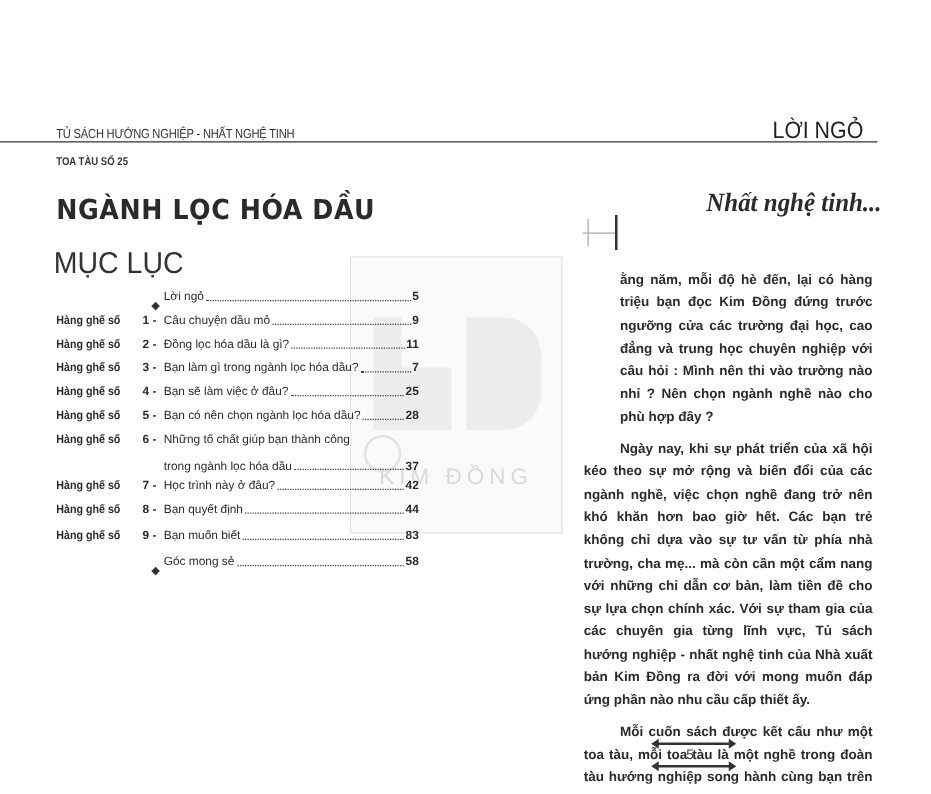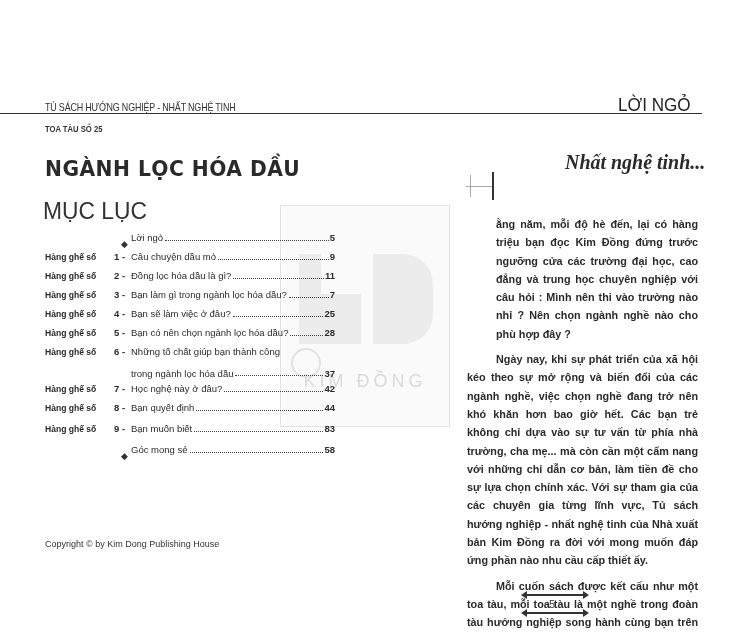--- a/index.html
+++ b/index.html
@@ -204,21 +204,21 @@
     <span class="toc-label">Những tố chất giúp bạn thành công</span>
   </div>
   <div class="toc-row cont">
     <span class="toc-label">trong ngành lọc hóa dầu</span>
     <span class="toc-dots"></span>
     <span class="toc-page">37</span>
   </div>
   <div class="toc-row">
     <span class="toc-seat">Hàng ghế số</span>
     <span class="toc-num">7 -</span>
-    <span class="toc-label">Học nghệ này ở đâu?</span>
+    <span class="toc-label">Học trình này ở đâu?</span>
     <span class="toc-dots"></span>
     <span class="toc-page">42</span>
   </div>
   <div class="toc-row" style="height:21px;">
     <span class="toc-seat">Hàng ghế số</span>
     <span class="toc-num">8 -</span>
     <span class="toc-label">Bạn quyết định</span>
     <span class="toc-dots"></span>
     <span class="toc-page">44</span>
   </div>
@@ -232,21 +232,20 @@
   <div class="toc-row">
     <span class="toc-bullet">◆</span>
     <span class="toc-indent"></span>
     <span class="toc-label">Góc mong sẻ</span>
     <span class="toc-dots"></span>
     <span class="toc-page">58</span>
   </div>
 </div>
 
 <div class="abs copyright">
-  <div>Copyright © by Kim Dong Publishing House</div>
 </div>
 
 <div class="abs subtitle">Nhất nghệ tinh...</div>
 <div class="dropcap-v2"></div>
 <div class="dropcap-h"></div>
 <div class="dropcap-v"></div>
 <div class="article">
   <p class="first" style="padding-left:29px;">ằng năm, mỗi độ hè đến, lại có hàng triệu bạn đọc Kim Đồng đứng trước ngưỡng cửa các trường đại học, cao đẳng và  trung học chuyên nghiệp với câu hỏi : Mình nên thi vào trường nào nhỉ ? Nên chọn ngành nghề nào cho phù hợp đây ?</p>
   <p>Ngày nay, khi sự phát triển của xã hội kéo theo sự mở rộng và biến đổi của các ngành nghề, việc chọn nghề đang trở nên khó khăn hơn bao giờ hết. Các bạn trẻ không chỉ dựa vào sự tư vấn từ phía nhà trường, cha mẹ... mà còn cần một cẩm nang với những chỉ dẫn cơ bản, làm tiền đề cho sự lựa chọn chính xác. Với sự tham gia của các chuyên gia từng lĩnh vực, Tủ sách hướng nghiệp - nhất nghệ tinh của Nhà xuất bản Kim Đồng ra đời với mong muốn đáp ứng phần nào nhu cầu cấp thiết ấy.</p>
   <p>Mỗi cuốn sách được kết cấu như một toa tàu, mỗi toa tàu là một nghề trong đoàn tàu hướng nghiệp song hành cùng bạn trên hành trình vào tương lai. Ngay từ</p>

